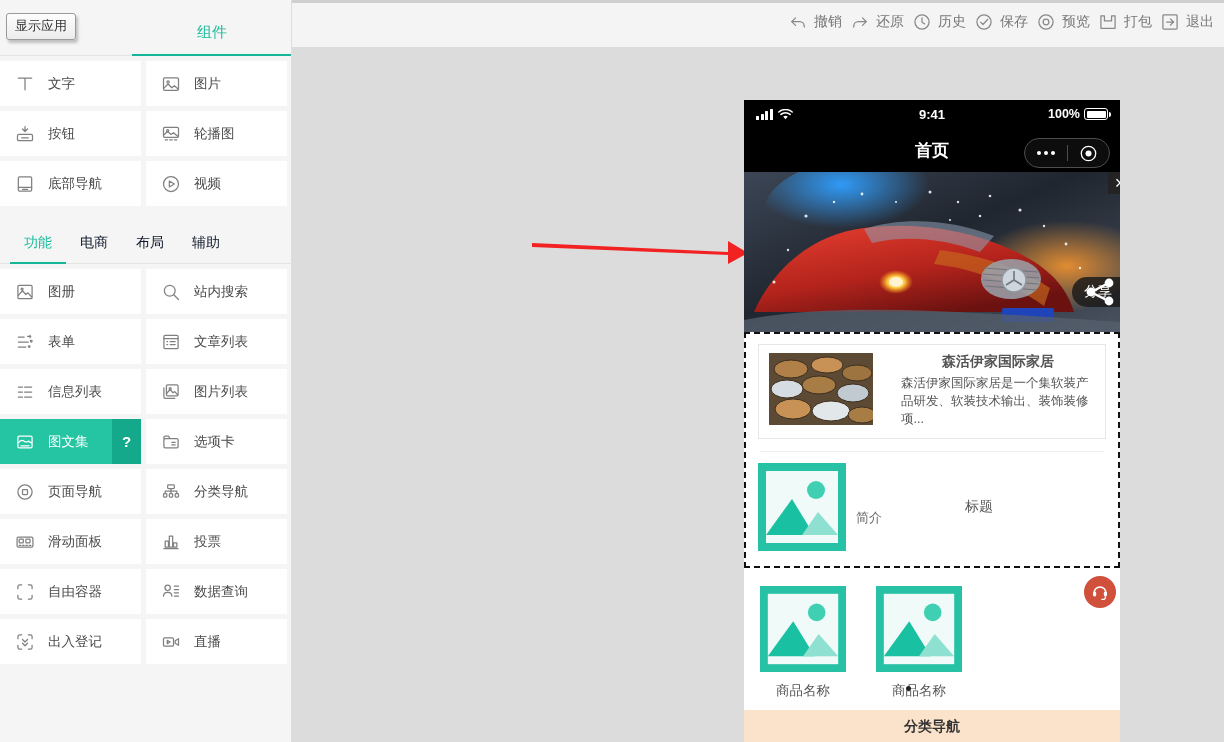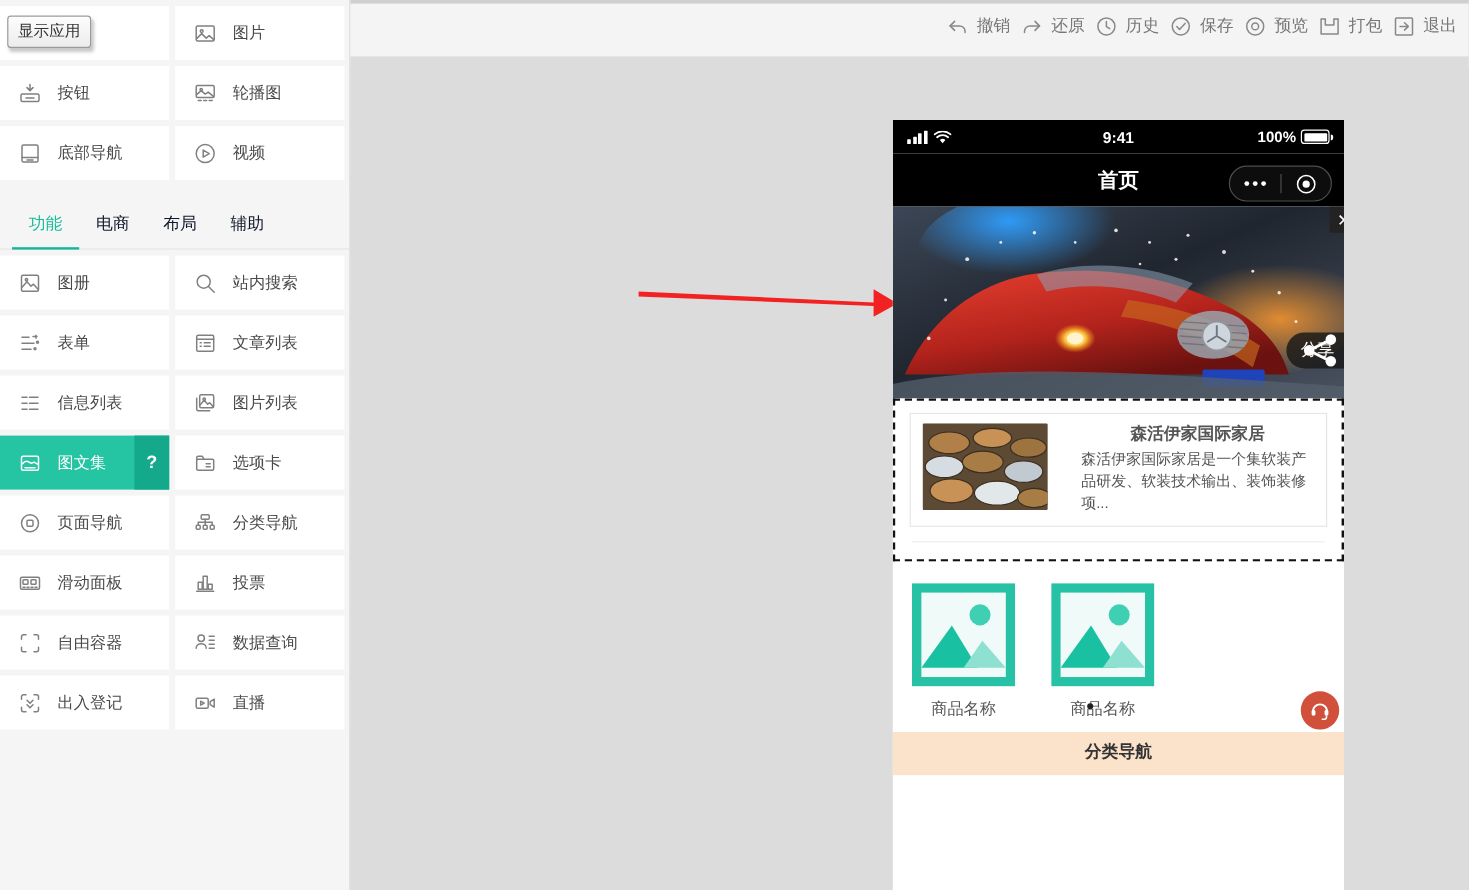--- a/index.html
+++ b/index.html
@@ -300,20 +300,25 @@
               <rect x="3.5" y="3.5" width="17" height="17" rx="1"></rect>
               <path d="M8 12h8M12.5 8.3L16.3 12l-3.8 3.7"></path>
             </svg>
           </span>
           <span>退出</span>
         </div>
       </div>
   </div>
 
   <div class="sidebar">
+    <div class="sidebar-head">
+      <div class="tab-components">
+        <span>组件</span>
+      </div>
+    </div>
 
     <div class="grid" id="basic-grid">
         <div class="cell">
           <span class="ico">
             <svg width="20" height="20" viewBox="0 0 24 24" fill="none" stroke="currentColor" stroke-width="1.5" stroke-linecap="round" stroke-linejoin="round">
               <path d="M4 5h16M12 5v14"></path>
             </svg>
           </span>
           <span>文字</span>
         </div>
@@ -692,20 +697,33 @@
           </svg>
         </div>
         <div class="news-body">
           <div class="news-title">森活伊家国际家居</div>
           <div class="news-desc">森活伊家国际家居是一个集软装产品研发、软装技术输出、装饰装修项...</div>
         </div>
       </div>
 
       <div class="divline"></div>
 
+      <div class="img-text-row">
+        <div class="ph-img">
+          <svg class="phimg" width="88" height="88" viewBox="0 0 88 88">
+            <rect x="0" y="0" width="88" height="88" fill="#27c2a5"></rect>
+            <rect x="8" y="8" width="72" height="72" fill="#f0faf8"></rect>
+            <circle cx="58" cy="27" r="9" fill="#3fd0b4"></circle>
+            <path d="M8 72 L34 36 L56 72 Z" fill="#19c0a2"></path>
+            <path d="M44 72 L60 49 L80 72 Z" fill="#8ee0d0"></path>
+          </svg>
+        </div>
+        <div class="it-sub">简介</div>
+        <div class="it-title">标题</div>
+      </div>
     </div>
 
     <div class="goods">
       <div class="bullet"></div>
       <div class="good">
         <svg class="phimg" width="86" height="86" viewBox="0 0 88 88">
           <rect x="0" y="0" width="88" height="88" fill="#27c2a5"></rect>
           <rect x="8" y="8" width="72" height="72" fill="#f0faf8"></rect>
           <circle cx="58" cy="27" r="9" fill="#3fd0b4"></circle>
           <path d="M8 72 L34 36 L56 72 Z" fill="#19c0a2"></path>

